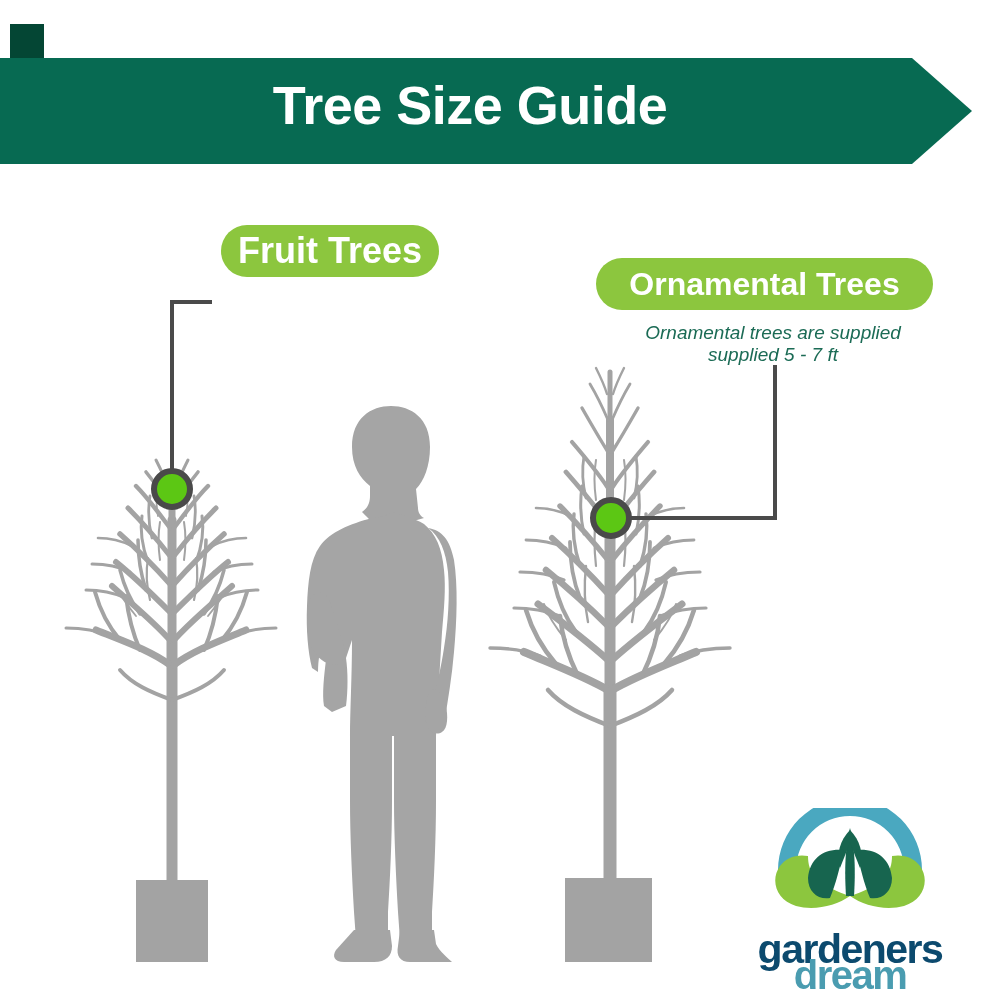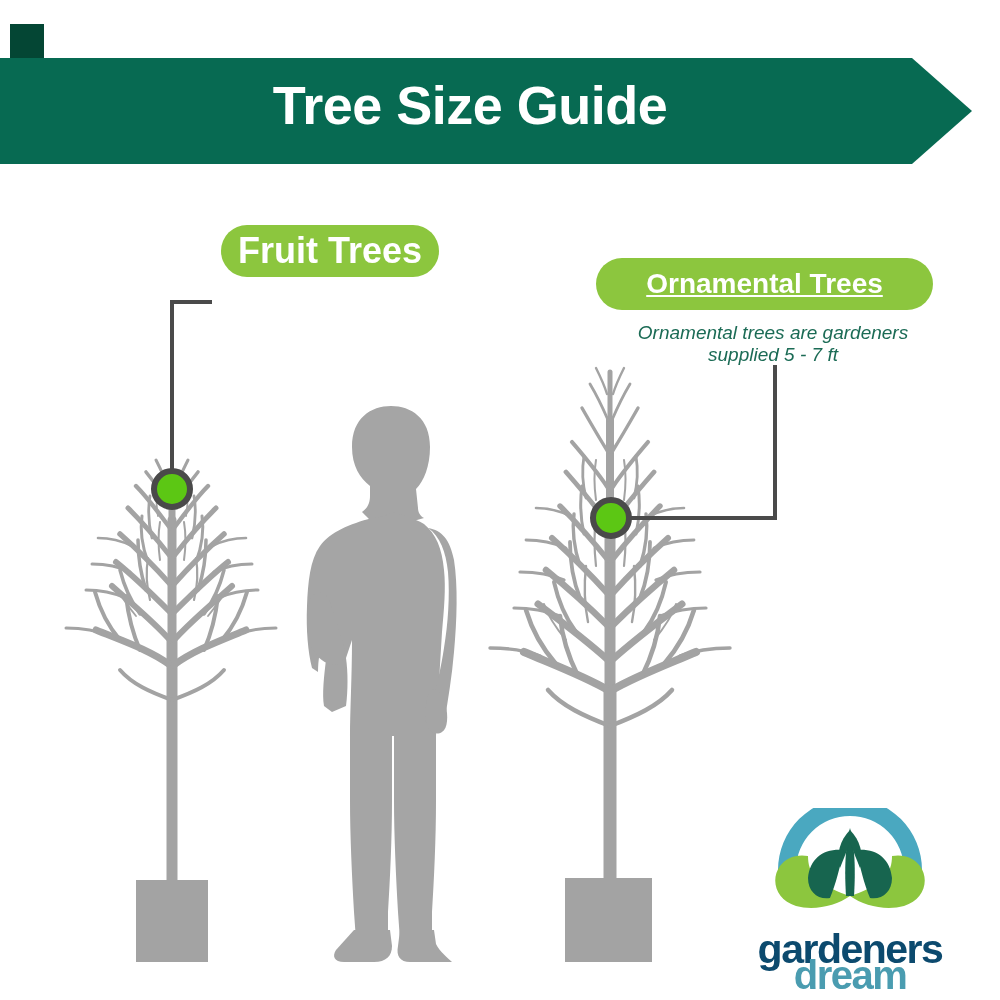--- a/index.html
+++ b/index.html
@@ -20,21 +20,21 @@
     line-height:58px;white-space:nowrap;
   }
 
   
   .pill{
     position:absolute;background:#8cc63e;border-radius:26px;
     color:#ffffff;font-weight:bold;display:flex;align-items:center;
     justify-content:center;white-space:nowrap;
   }
   .pill-fruit{left:221px;top:225px;width:218px;height:52px;font-size:36px;}
-  .pill-orn{left:596px;top:258px;width:337px;height:52px;font-size:28px;text-decoration:underline;}
+  .pill-orn{left:596px;top:258px;width:337px;height:52px;font-size:32px;}
 
   .caption{
     position:absolute;color:#1b6b55;font-style:italic;font-size:19px;
     line-height:22px;text-align:center;font-weight:normal;
   }
   .caption-fruit{left:195px;top:289px;width:280px;}
   .caption-orn{left:623px;top:322px;width:300px;}
 
   
   .leader{position:absolute;left:0;top:0;}
@@ -63,21 +63,21 @@
   </div>
 
   <div class="pill pill-fruit">
     <span>Fruit Trees</span>
   </div>
 
   <div class="pill pill-orn">
     <span>Ornamental Trees</span>
   </div>
   <div class="caption caption-orn">
-    <span>Ornamental trees are gardeners</span><br>
+    <span>Ornamental trees are supplied</span><br>
     <span>supplied 5 - 7 ft</span>
   </div>
 
   <svg class="leader" width="1000" height="1000" viewBox="0 0 1000 1000">
 
     <g fill="none" stroke="#a3a3a3" stroke-linecap="round">
 
       <path d="M172 880 L172 640" stroke-width="11"></path>
       <path d="M172 660 L172 520" stroke-width="9"></path>
       <path d="M172 540 L172 480" stroke-width="7"></path>

